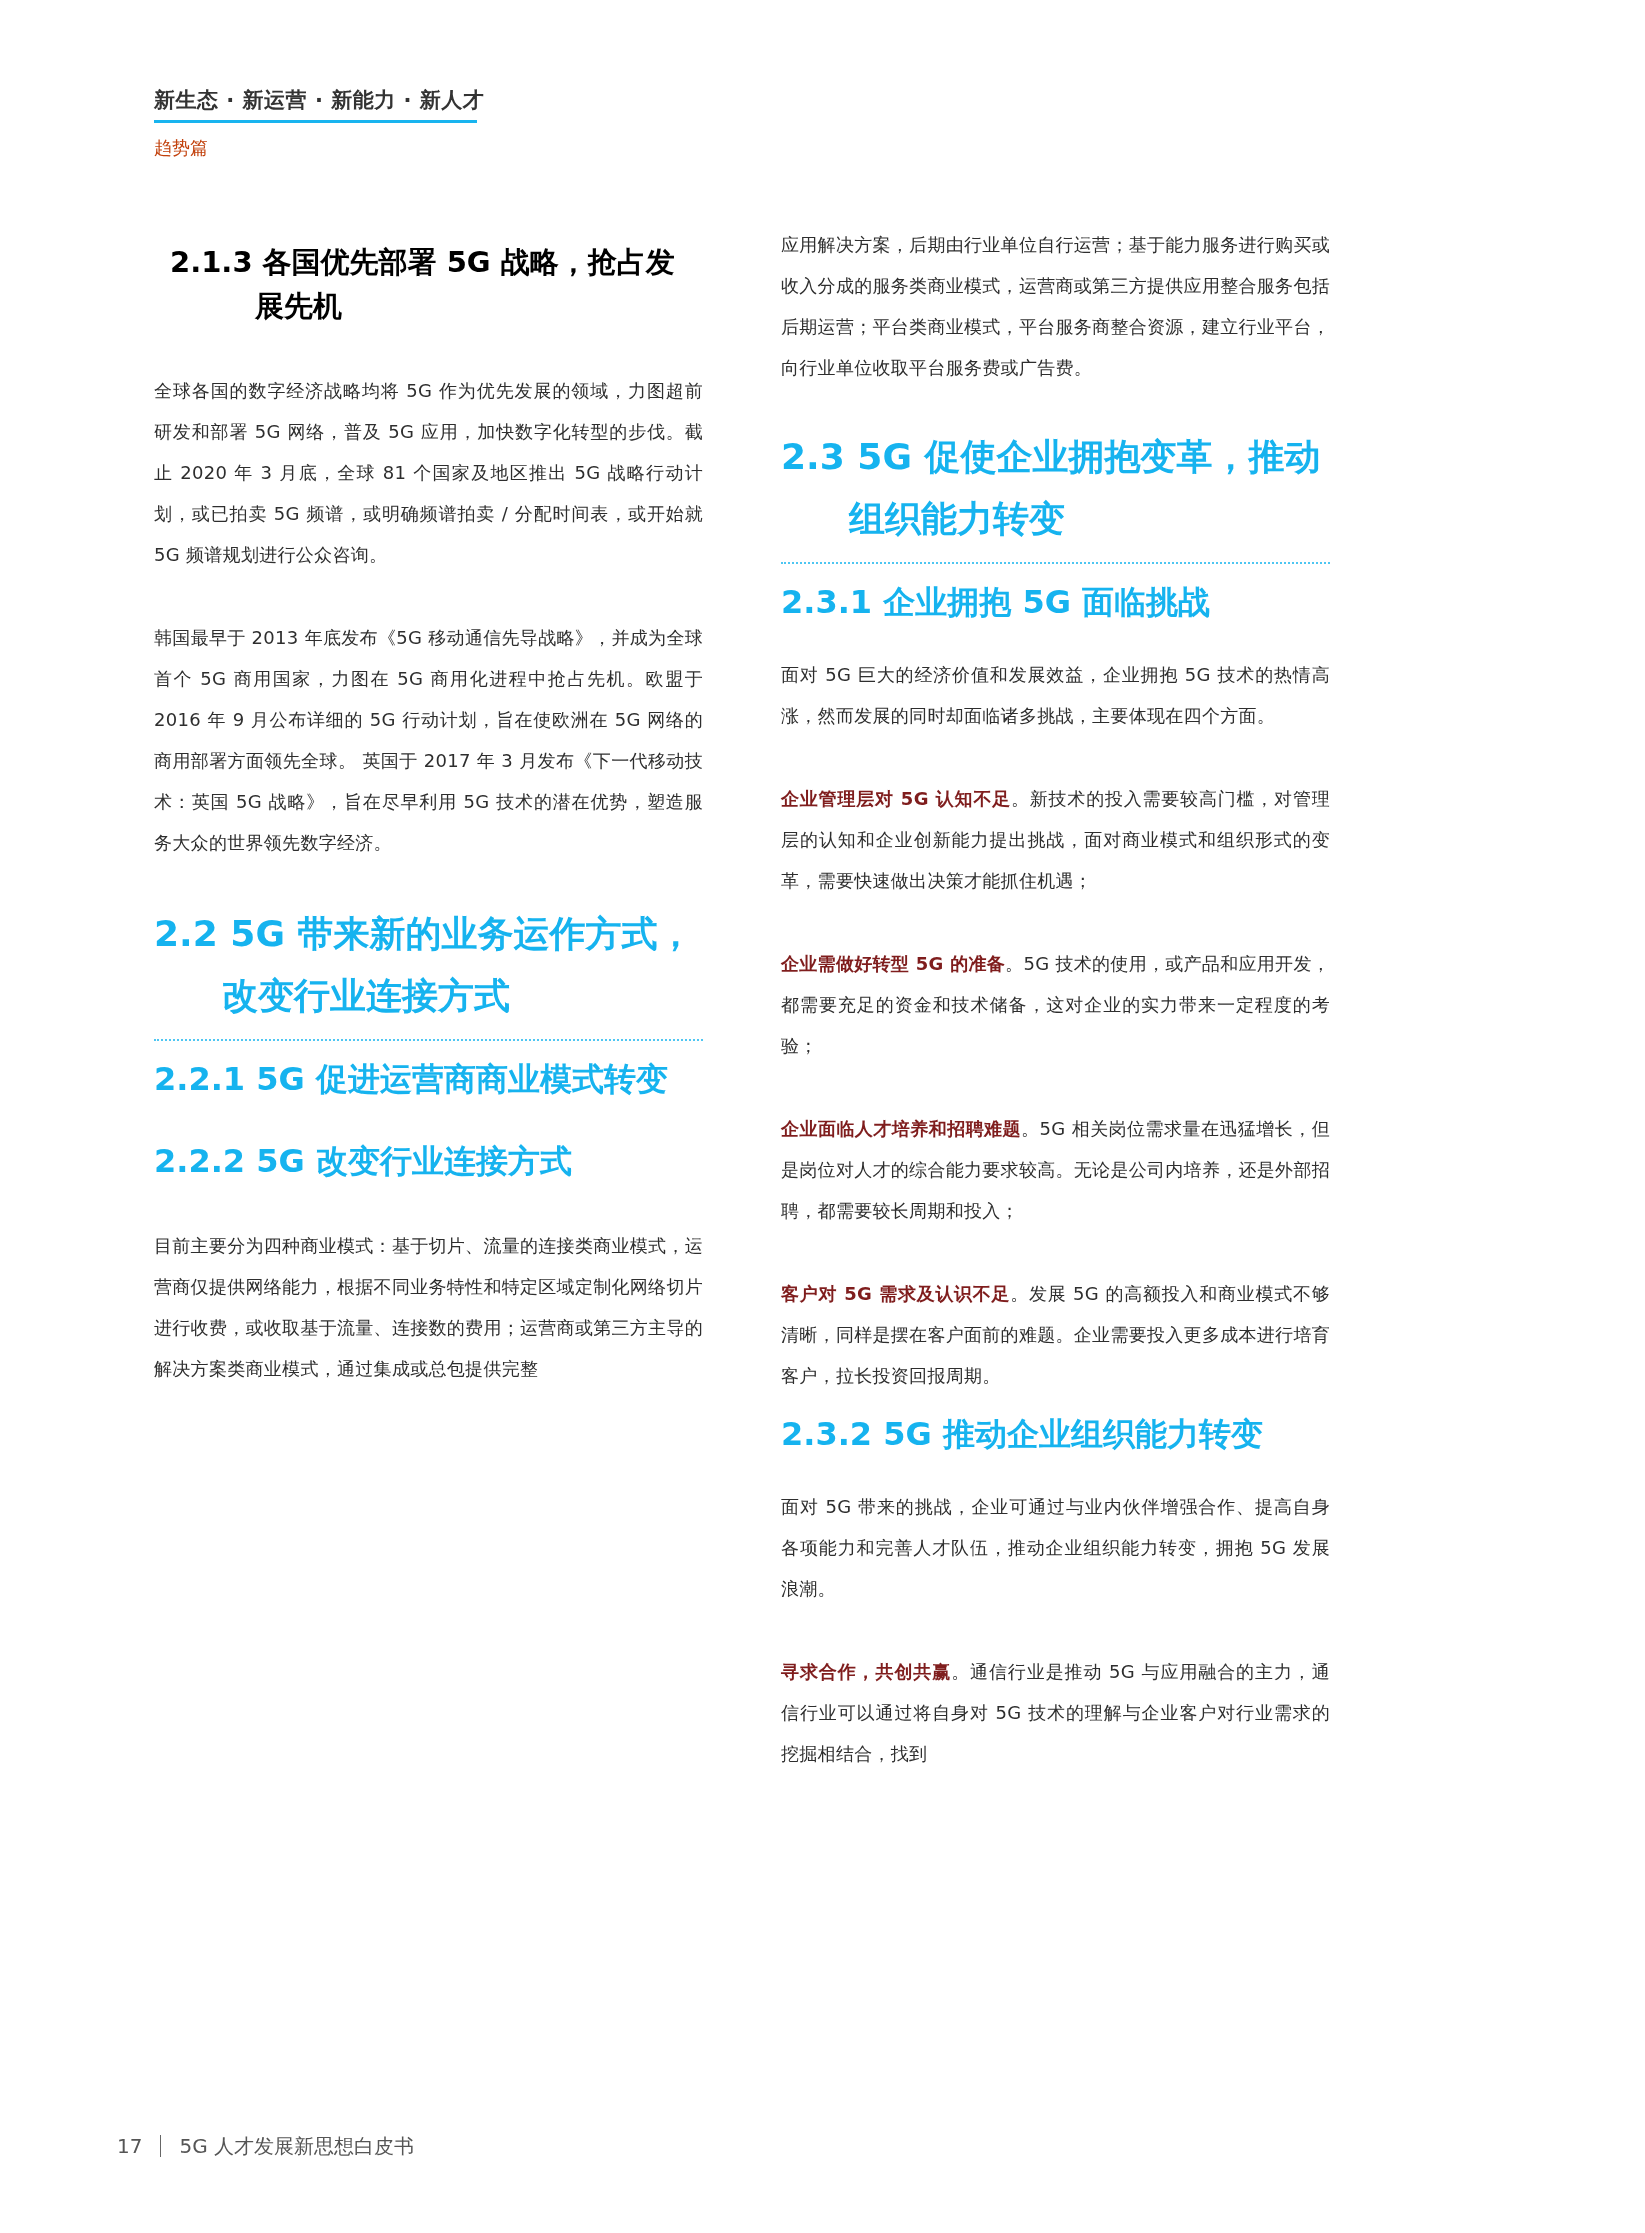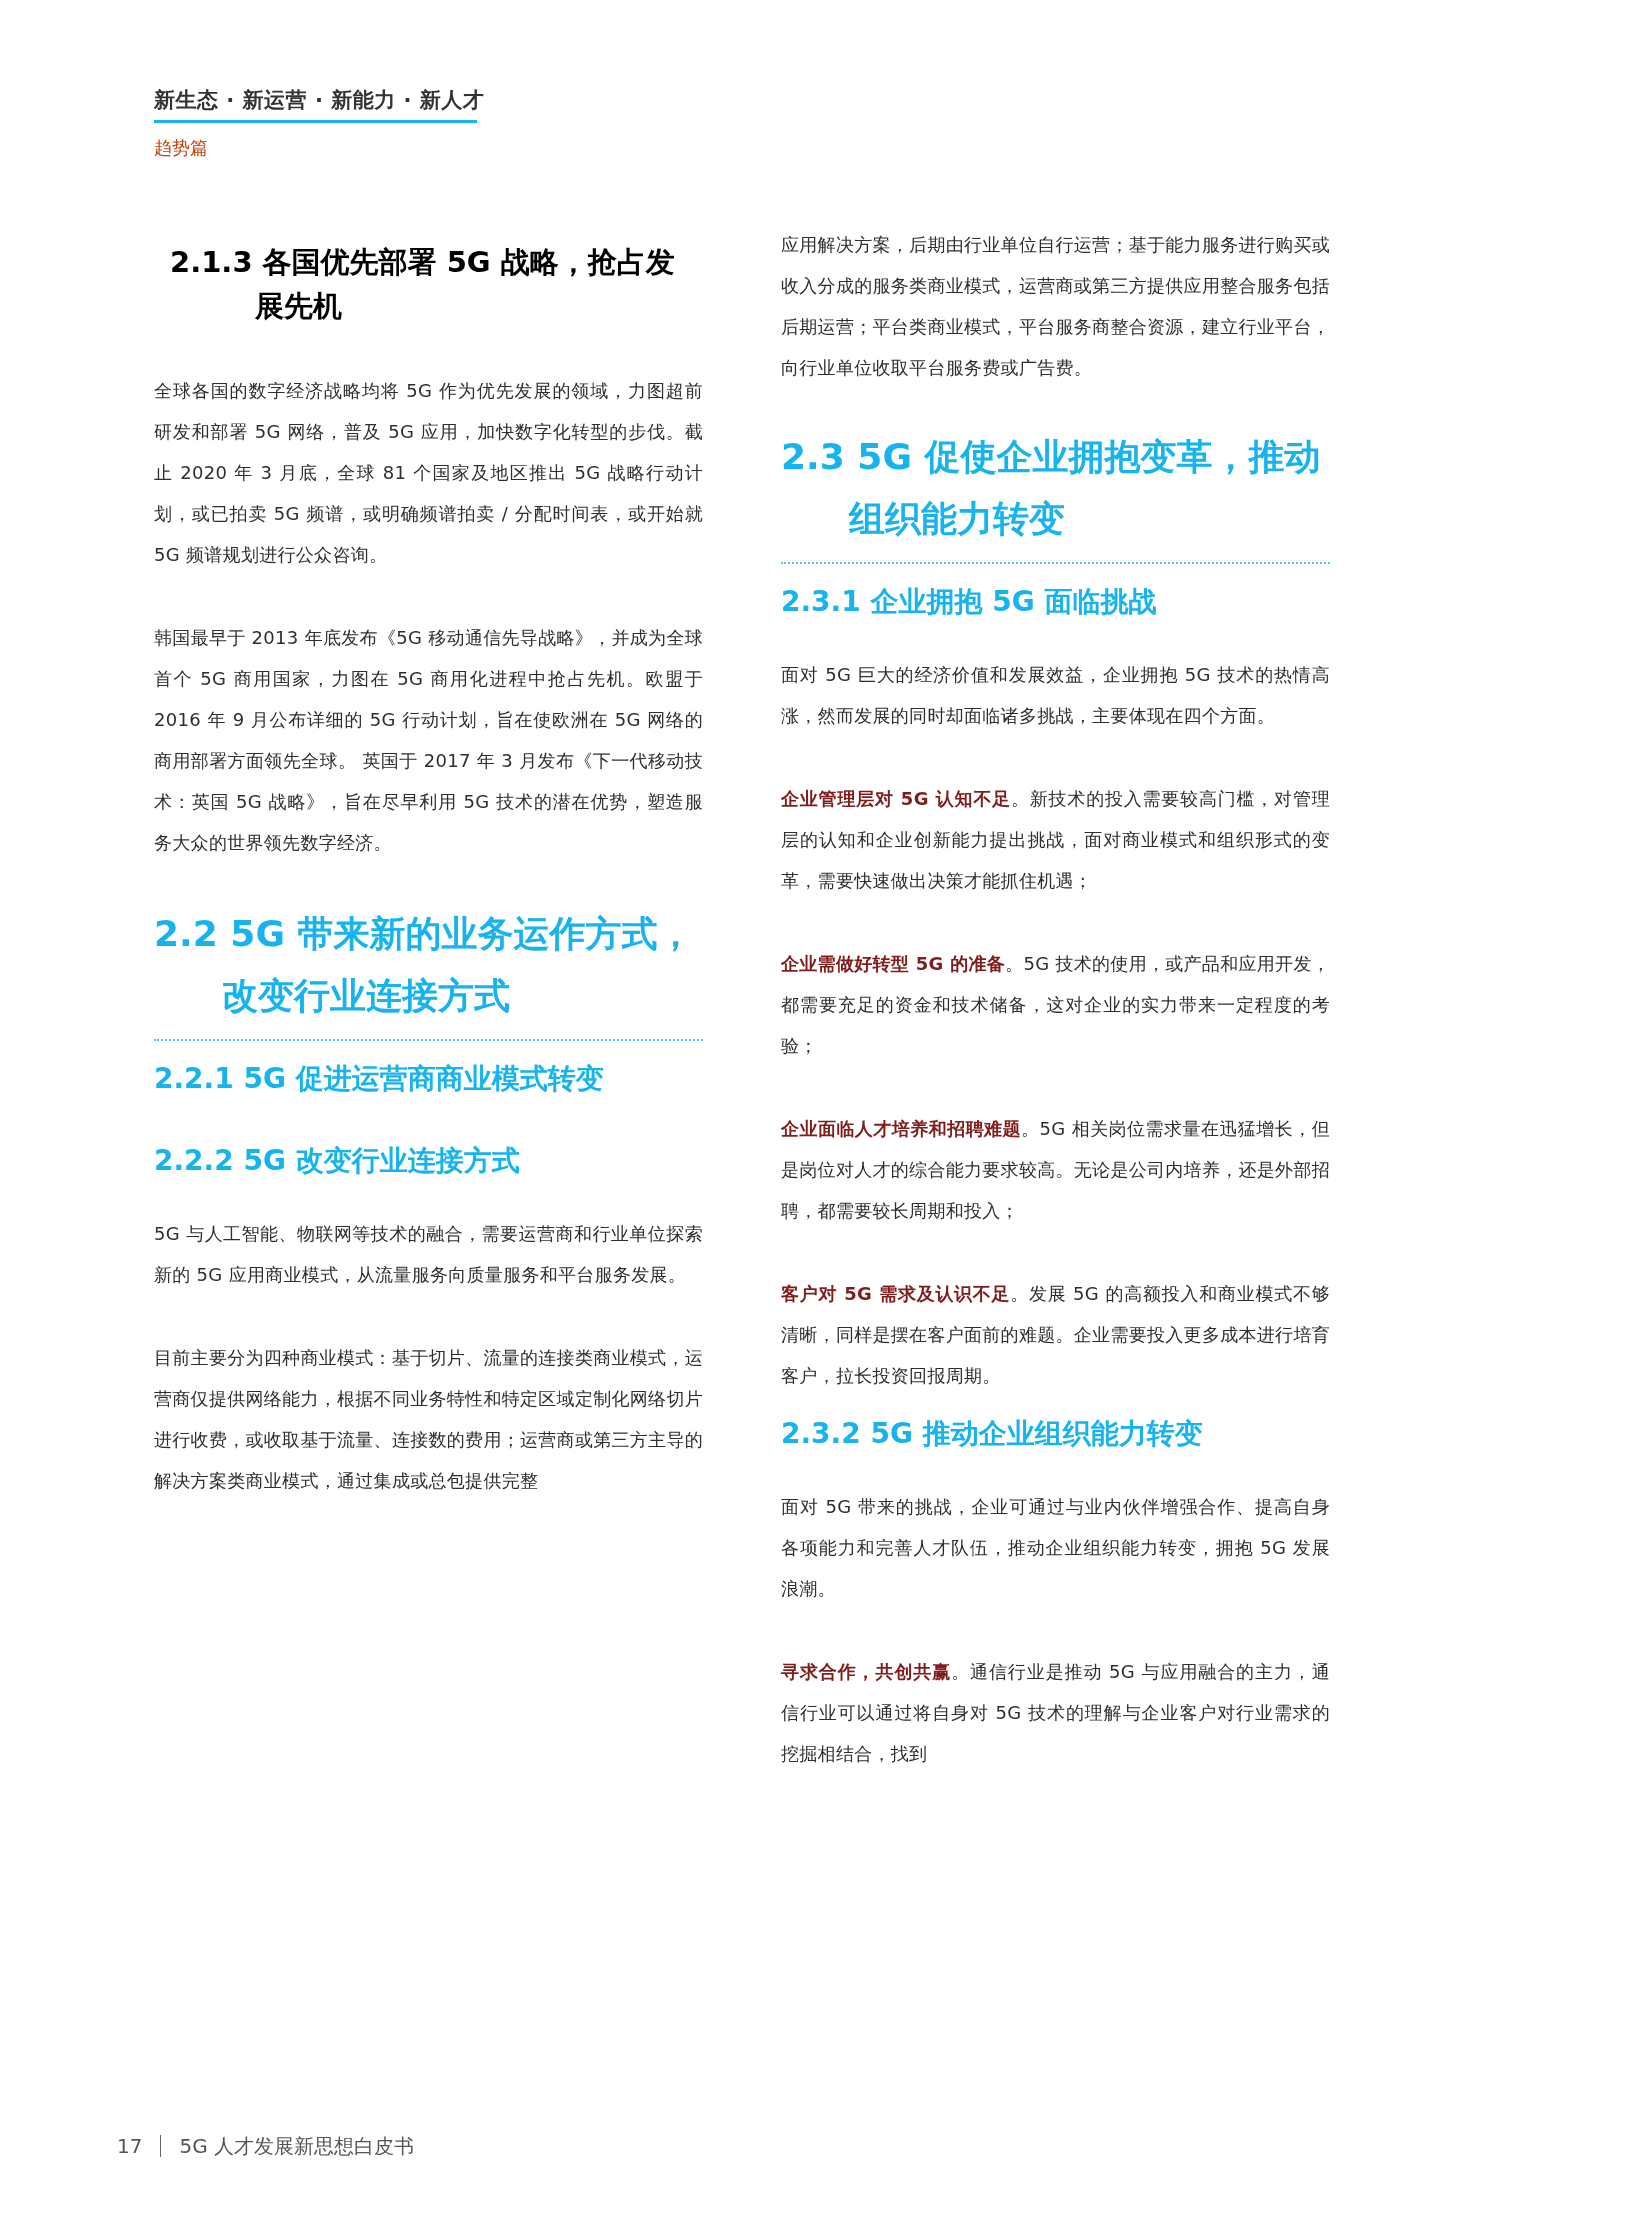--- a/index.html
+++ b/index.html
@@ -32,21 +32,21 @@
   .h3 .cont { display: block; padding-left: 85px; }
   .h2 {
     color: #16b3ef; font-weight: bold; font-size: 36px; line-height: 62px;
     margin: 0;
   }
   .h2 .cont { display: block; padding-left: 68px; }
   .h2-rule {
     border: none; border-top: 2px dotted #4ec6f2; margin: 12px 0 0 0; height: 0;
   }
   .h4 {
-    color: #16b3ef; font-weight: bold; font-size: 28px; line-height: 44px; margin: 0;
+    color: #16b3ef; font-weight: bold; font-size: 32px; line-height: 44px; margin: 0;
   }
   p.body {
     margin: 0; font-size: 18px; line-height: 41px; color: #2e2e2e;
     text-align: justify; letter-spacing: 0.3px;
   }
   p.body b { color: #7f1d1d; font-weight: bold; }
 
   .footer {
     position: absolute; left: 117px; top: 2133px; font-size: 20px; color: #555;
   }
@@ -69,21 +69,20 @@
 
   <h2 class="h2" style="margin-top:40px">
     <span>2.2</span> <span>5G 带来新的业务运作方式，</span>
     <span class="cont">改变行业连接方式</span>
   </h2>
   <hr class="h2-rule">
 
   <h4 class="h4" style="margin-top:16px">2.2.1 5G 促进运营商商业模式转变</h4>
 
   <h4 class="h4" style="margin-top:38px">2.2.2 5G 改变行业连接方式</h4>
-  <p class="body" style="margin-top:30px">5G 与人工智能、物联网等技术的融合，需要运营商和行业单位探索新的 5G 应用商业模式，从流量服务向质量服务和平台服务发展。</p>
   <p class="body" style="margin-top:42px">目前主要分为四种商业模式：基于切片、流量的连接类商业模式，运营商仅提供网络能力，根据不同业务特性和特定区域定制化网络切片进行收费，或收取基于流量、连接数的费用；运营商或第三方主导的解决方案类商业模式，通过集成或总包提供完整</p>
 </div>
 
 <div class="col col-right">
   <p class="body">应用解决方案，后期由行业单位自行运营；基于能力服务进行购买或收入分成的服务类商业模式，运营商或第三方提供应用整合服务包括后期运营；平台类商业模式，平台服务商整合资源，建立行业平台，向行业单位收取平台服务费或广告费。</p>
 
   <h2 class="h2" style="margin-top:38px">
     <span>2.3</span> <span>5G 促使企业拥抱变革，推动</span>
     <span class="cont">组织能力转变</span>
   </h2>

